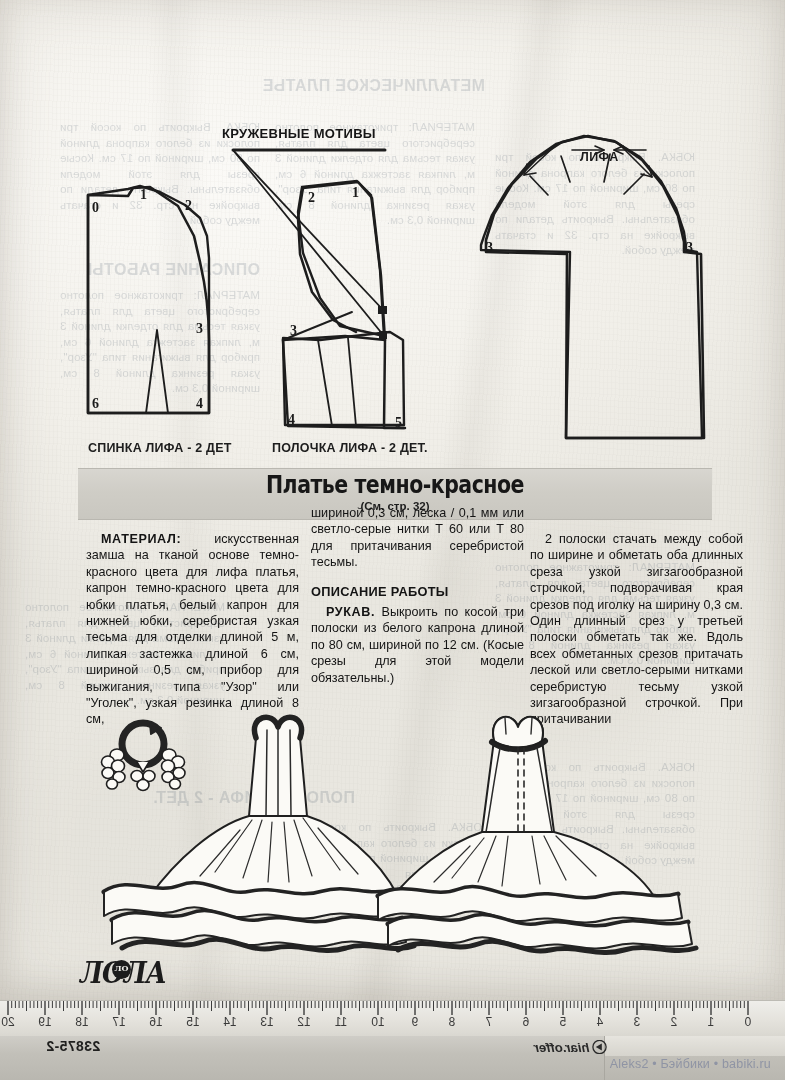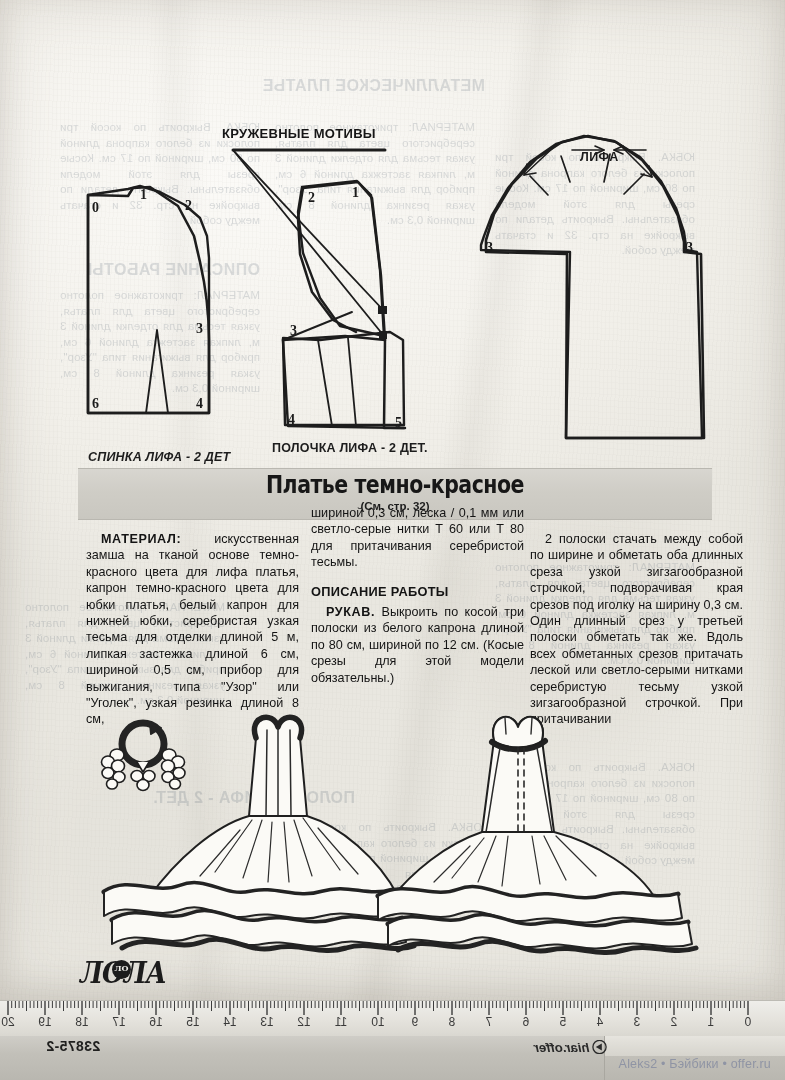--- a/index.html
+++ b/index.html
@@ -342,21 +342,21 @@
 
     <div class="pt" style="left:352px; top:145px;">1</div>
     <div class="pt" style="left:308px; top:150px;">2</div>
     <div class="pt" style="left:290px; top:283px;">3</div>
     <div class="pt" style="left:288px; top:372px;">4</div>
     <div class="pt" style="left:395px; top:375px;">5</div>
 
     <div class="pt" style="left:486px; top:200px;">3</div>
     <div class="pt" style="left:686px; top:200px;">3</div>
 
-    <div class="pat-label" style="left:88px;  top:410px;font-style:italic;">СПИНКА ЛИФА - 2 ДЕТ</div>
+    <div class="pat-label" style="left:88px;  top:401px;">СПИНКА ЛИФА - 2 ДЕТ</div>
     <div class="pat-label" style="left:272px; top:401px;">ПОЛОЧКА ЛИФА - 2 ДЕТ.</div>
     <div class="pat-label" style="left:550px; top:428px;padding-left:35px;">РУКАВ - 2 ДЕТ.</div>
   </div>
 
   <div class="banner">
     <div class="banner-title">Платье темно-красное</div>
     <div class="banner-sub">(См. стр. 32)</div>
   </div>
 
   <div class="col" id="col1">
@@ -752,15 +752,15 @@
 
   <div class="desk"></div>
   <div class="footer-block"></div>
   <div class="footer-rule"></div>
   <div class="code">23875-2</div>
   <div class="brand">hiar.offer</div>
   <svg class="brand-mark" viewBox="0 0 15 14">
     <circle cx="7.5" cy="7" r="6.6" fill="none" stroke="#2a2a2a" stroke-width="1.3"></circle>
     <path d="M5.2,3.6 L11.2,7 L5.2,10.4 Z" fill="#2a2a2a"></path>
   </svg>
-  <div class="watermark">Aleks2 • Бэйбики • offer.ru</div>
+  <div class="watermark">Aleks2 • Бэйбики • babiki.ru</div>
 
 </div>
 
 </body></html>

